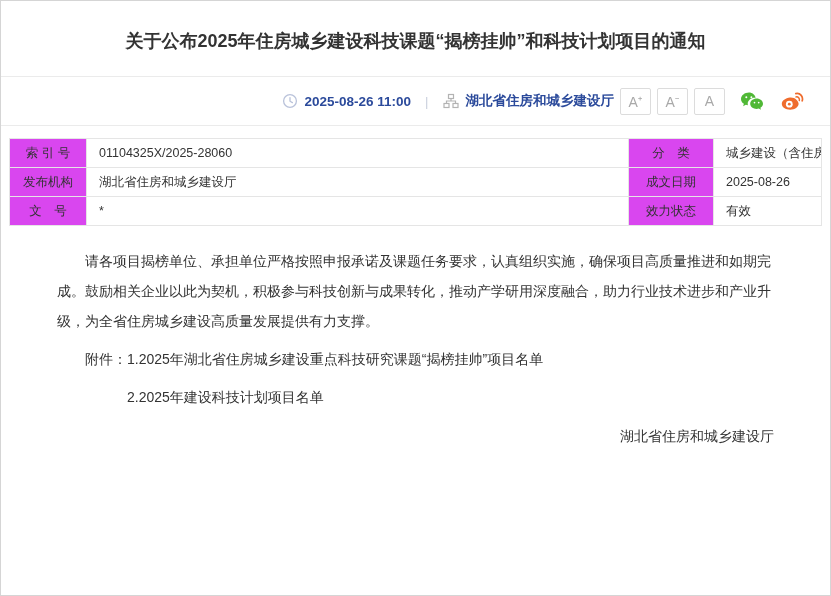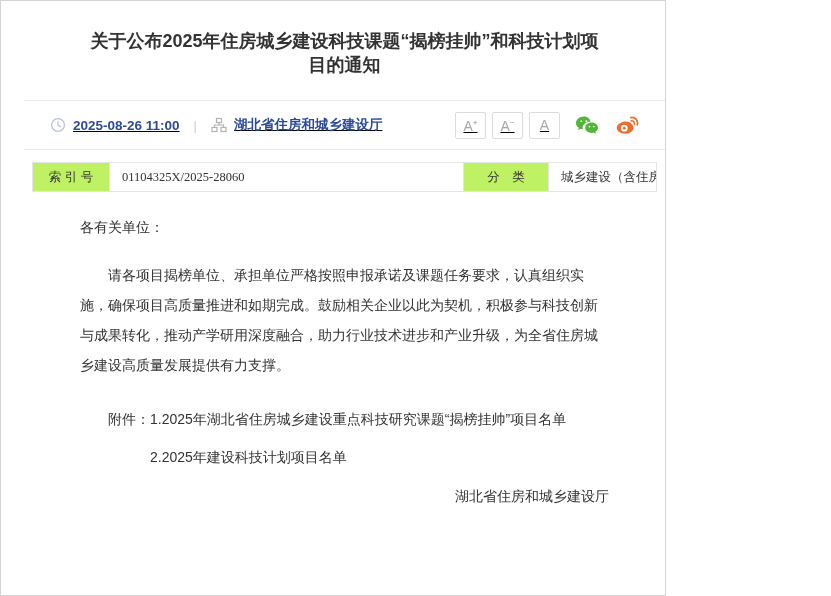--- a/index.html
+++ b/index.html
@@ -1,42 +1,40 @@
 <!DOCTYPE html>
 <html><head>
 <meta charset="utf-8">
 <style>
   * { box-sizing: border-box; margin: 0; padding: 0; }
   html,body { background:#fff; }
   body { font-family: "Liberation Sans", "DejaVu Sans", sans-serif; }
   .page {
     position: relative;
-    width: 666px; height: 596px;
+    width: 831px; height: 596px;
     border: 1px solid #d5d5d5;
     background: #fff;
     overflow: hidden;
-    padding-left: 23px;
   }
   .doc-title {
     margin: 28px 60px 0;
     text-align: center;
     font-size: 18px;
     font-weight: 600;
     color: #333;
     line-height: 24px;
   }
   .sep1 { margin-top: 23px; border-top: 1px solid #ebebeb; }
   .meta-bar {
     height: 49px;
     border-bottom: 1px solid #ebebeb;
     display: flex;
     align-items: center;
-    justify-content: space-between;
+    justify-content: flex-end;
     padding: 0 26px;
-    text-decoration: underline;
   }
   .meta-left { display: flex; align-items: center; }
   .meta-left .icon { display: inline-flex; margin-right: 7px; }
   .meta-datetime, .meta-source {
     color: #2b4a9b;
     font-size: 13.5px;
     font-weight: 700;
   }
   .meta-pipe { color: #c9cfdd; margin: 0 14px; font-size: 13px; }
   .meta-source { cursor: pointer; text-decoration: none; }
@@ -64,37 +62,37 @@
     table-layout: fixed;
   }
   table.info-table td {
     border: 1px solid #e5e5e5;
     height: 29px;
     color: #333;
     overflow: hidden;
     white-space: nowrap;
   }
   td.lbl {
-    background: #bef264;
+    background: #d946ef;
     color: #3a6fb0;
     text-align: center;
   }
   td.c1 { width: 77px; }
-  td.c2 { padding-left: 12px; font-family: Liberation Serif, serif; }
+  td.c2 { padding-left: 12px; }
   td.c3 { width: 85px; }
   td.c4 { width: 108px; padding-left: 12px; }
   .doc-body {
     margin: 20px 56px 0;
     font-size: 14px;
     color: #333;
   }
   .salute { line-height: 30px; }
   .para { text-indent: 2em; line-height: 30px; }
   .para2 { margin-top: 18px; }
-  .attach-line1 { text-indent: 2em; line-height: 30px; margin-top: 24px; }
+  .attach-line1 { text-indent: 2em; line-height: 30px; margin-top: 8px; }
   .attach-line2 { line-height: 30px; margin-top: 8px; padding-left: 70px; }
   .sign-name { text-align: right; line-height: 20px; margin-top: 14px; }
 </style>
 </head>
 <body>
 
 <div class="page">
 
   <h1 class="doc-title">关于公布2025年住房城乡建设科技课题“揭榜挂帅”和科技计划项目的通知</h1>
 
@@ -148,26 +146,37 @@
 
   <div class="info-table-wrap">
     <table class="info-table">
       <tbody>
         <tr>
           <td class="lbl c1">索 引 号</td>
           <td class="c2">01104325X/2025-28060</td>
           <td class="lbl c3">分　类</td>
           <td class="c4">城乡建设（含住房）</td>
         </tr>
+        <tr>
+          <td class="lbl c1">发布机构</td>
+          <td class="c2">湖北省住房和城乡建设厅</td>
+          <td class="lbl c3">成文日期</td>
+          <td class="c4">2025-08-26</td>
+        </tr>
+        <tr>
+          <td class="lbl c1">文　号</td>
+          <td class="c2">*</td>
+          <td class="lbl c3">效力状态</td>
+          <td class="c4">有效</td>
+        </tr>
       </tbody>
     </table>
   </div>
 
   <div class="doc-body">
-    <p class="salute">各有关单位：</p>
     <p class="para para2">请各项目揭榜单位、承担单位严格按照申报承诺及课题任务要求，认真组织实施，确保项目高质量推进和如期完成。鼓励相关企业以此为契机，积极参与科技创新与成果转化，推动产学研用深度融合，助力行业技术进步和产业升级，为全省住房城乡建设高质量发展提供有力支撑。</p>
     <p class="attach-line1"><span>附件：</span><span>1.2025年湖北省住房城乡建设重点科技研究课题“揭榜挂帅”项目名单</span></p>
     <p class="attach-line2">2.2025年建设科技计划项目名单</p>
     <p class="sign-name">湖北省住房和城乡建设厅</p>
 
   </div>
 
 </div>
 
 </body></html>

